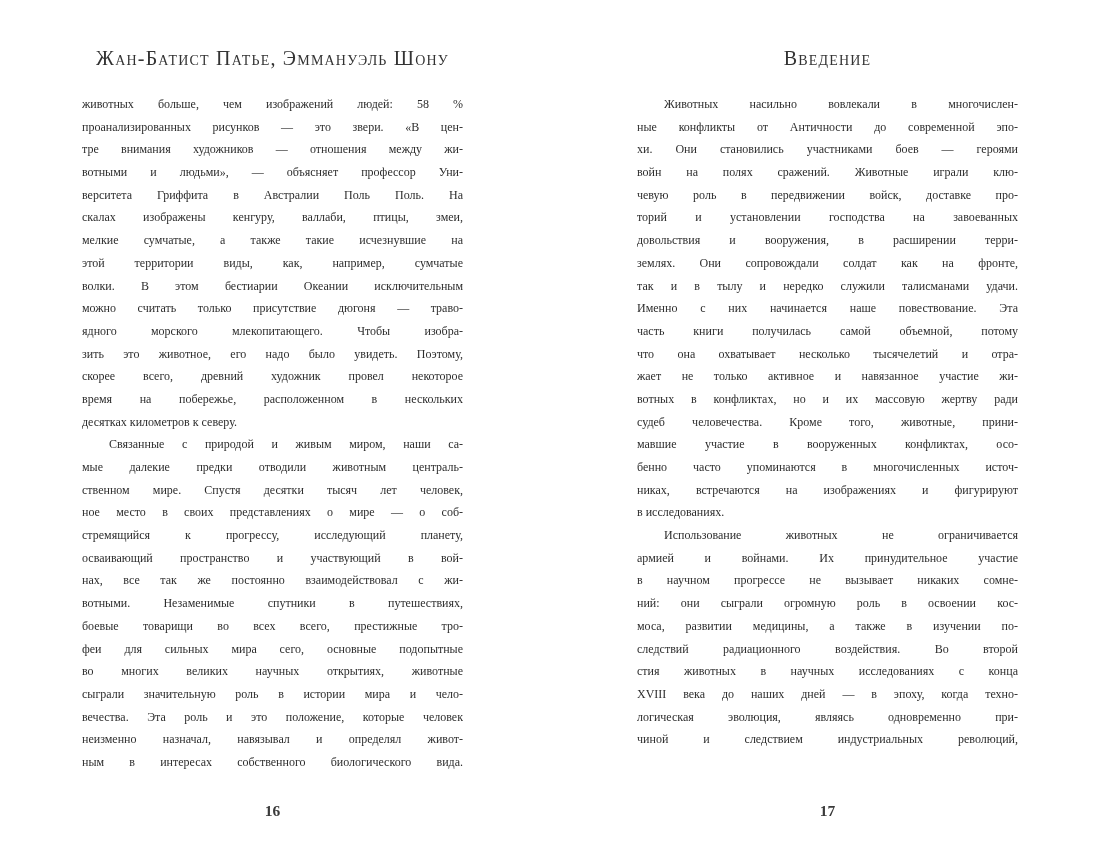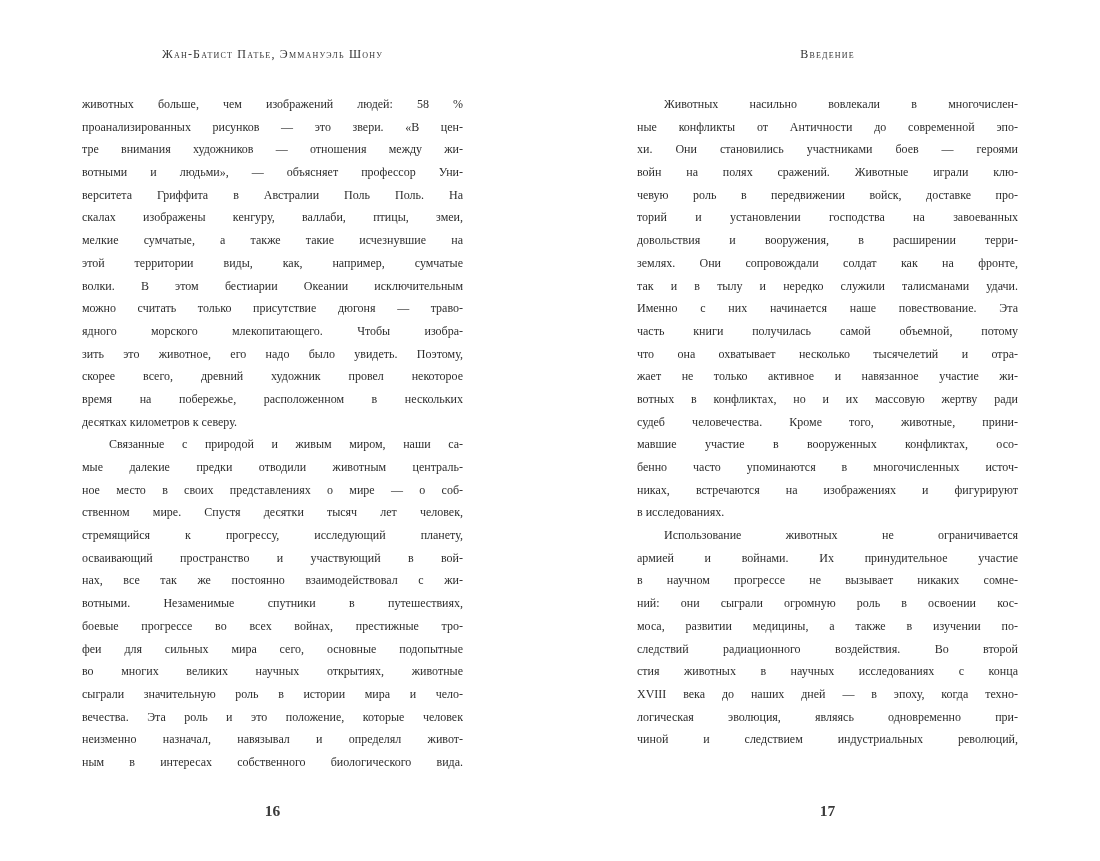--- a/index.html
+++ b/index.html
@@ -24,21 +24,21 @@
   .page.right { left: 637px; }
 
   .running-head {
     position: absolute;
     top: 47px;
     left: 0;
     right: 0;
     text-align: center;
     font-variant: small-caps;
     letter-spacing: 1.2px;
-    font-size: 12px;
+    font-size: 20px;
     color: #333333;
     white-space: nowrap;
   }
 
   .text-block {
     position: absolute;
     top: 93px;
     left: 0;
     width: 381px;
     font-size: 12px;
@@ -94,27 +94,27 @@
           <div class="line">можно считать только присутствие дюгоня — траво-</div>
           <div class="line">ядного морского млекопитающего. Чтобы изобра-</div>
           <div class="line">зить это животное, его надо было увидеть. Поэтому,</div>
           <div class="line">скорее всего, древний художник провел некоторое</div>
           <div class="line">время на побережье, расположенном в нескольких</div>
           <div class="line end">десятках километров к северу.</div>
         </div>
         <div class="para indent">
           <div class="line">Связанные с природой и живым миром, наши са-</div>
           <div class="line">мые далекие предки отводили животным централь-</div>
+          <div class="line">ственном мире. Спустя десятки тысяч лет человек,</div>
           <div class="line">ное место в своих представлениях о мире — о соб-</div>
-          <div class="line">ственном мире. Спустя десятки тысяч лет человек,</div>
           <div class="line">стремящийся к прогрессу, исследующий планету,</div>
           <div class="line">осваивающий пространство и участвующий в вой-</div>
           <div class="line">нах, все так же постоянно взаимодействовал с жи-</div>
           <div class="line">вотными. Незаменимые спутники в путешествиях,</div>
-          <div class="line">боевые прогрессе во всех войнах, престижные тро-</div>
+          <div class="line">боевые товарищи во всех всего, престижные тро-</div>
           <div class="line">феи для сильных мира сего, основные подопытные</div>
           <div class="line">во многих великих научных открытиях, животные</div>
           <div class="line">сыграли значительную роль в истории мира и чело-</div>
           <div class="line">вечества. Эта роль и это положение, которые человек</div>
           <div class="line">неизменно назначал, навязывал и определял живот-</div>
           <div class="line">ным в интересах собственного биологического вида.</div>
         </div>
       </div>
     <div class="page-number">16</div>
   </section>

